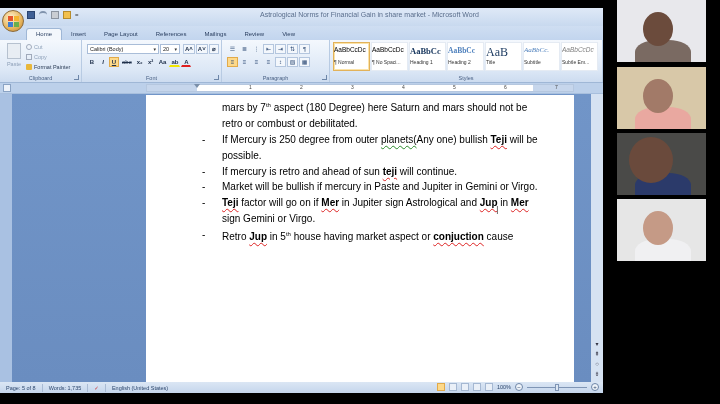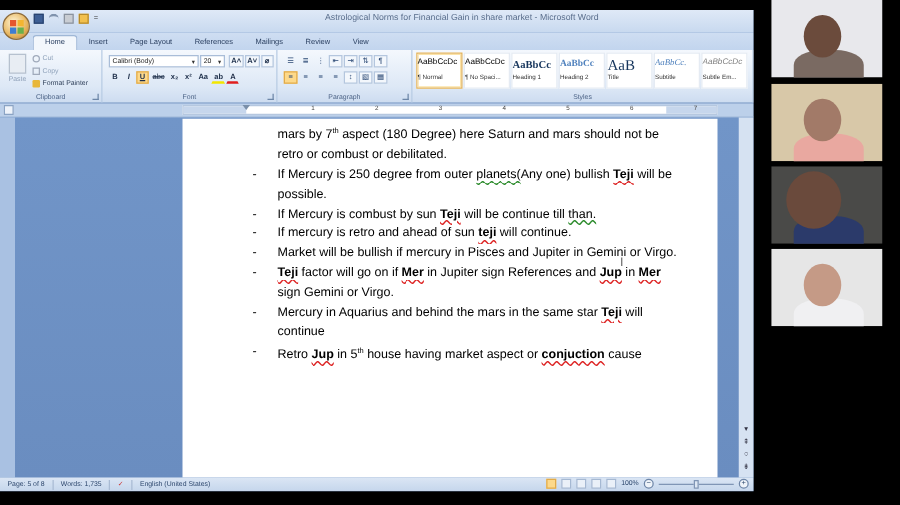--- a/index.html
+++ b/index.html
@@ -340,25 +340,23 @@
         <span class="tick-label" style="left: 408px;">7</span>
       </div>
   </div>
 
   <div class="doc-area">
     <div class="left-gutter"></div>
     <div class="page">
       <div class="doc-content" id="doc-content">
           <div class="para"><span>mars by 7</span><sup>th</sup><span> aspect (180 Degree) here Saturn and mars should not be retro or combust or debilitated.</span></div>
           <div class="para bullet"><span>If Mercury is 250 degree from outer </span><span class="squig-g">planets(</span><span>Any one) bullish </span><span class="squig">Teji</span><span> will be possible.</span></div>
-          <div class="para bullet"><span>If Mercury is combust by sun </span><span class="squig">Teji</span><span> will be continue till </span><span class="squig-g">than.</span></div>
           <div class="para bullet"><span>If mercury is retro and ahead of sun </span><span class="squig">teji</span><span> will continue.</span></div>
-          <div class="para bullet"><span>Market will be bullish if mercury in Pisces and Jupiter in Gemini or Virgo.</span></div>
-          <div class="para bullet"><span class="squig">Teji</span><span> factor will go on if </span><span class="squig">Mer</span><span> in Jupiter sign References and </span><span class="squig">Jup</span><span> in </span><span class="squig">Mer</span><span> sign Gemini or Virgo.</span></div>
-          <div class="para bullet"><span>Mercury in Aquarius and behind the mars in the same star </span><span class="squig">Teji</span><span> will continue</span></div>
+          <div class="para bullet"><span>Market will be bullish if mercury in Paste and Jupiter in Gemini or Virgo.</span></div>
+          <div class="para bullet"><span class="squig">Teji</span><span> factor will go on if </span><span class="squig">Mer</span><span> in Jupiter sign Astrological and </span><span class="squig">Jup</span><span> in </span><span class="squig">Mer</span><span> sign Gemini or Virgo.</span></div>
           <div class="para bullet"><span>Retro </span><span class="squig">Jup</span><span> in 5</span><sup>th</sup><span> house having market aspect or </span><span class="squig">conjuction</span><span> cause</span></div>
         </div>
     </div>
     <div class="ibeam" style="left:496px;top:111px;">I</div>
   </div>
 
   <div class="vscroll">
     <div class="btn" style="bottom:34px">▾</div>
     <div class="btn" style="bottom:24px">⇞</div>
     <div class="btn" style="bottom:14px">○</div>

